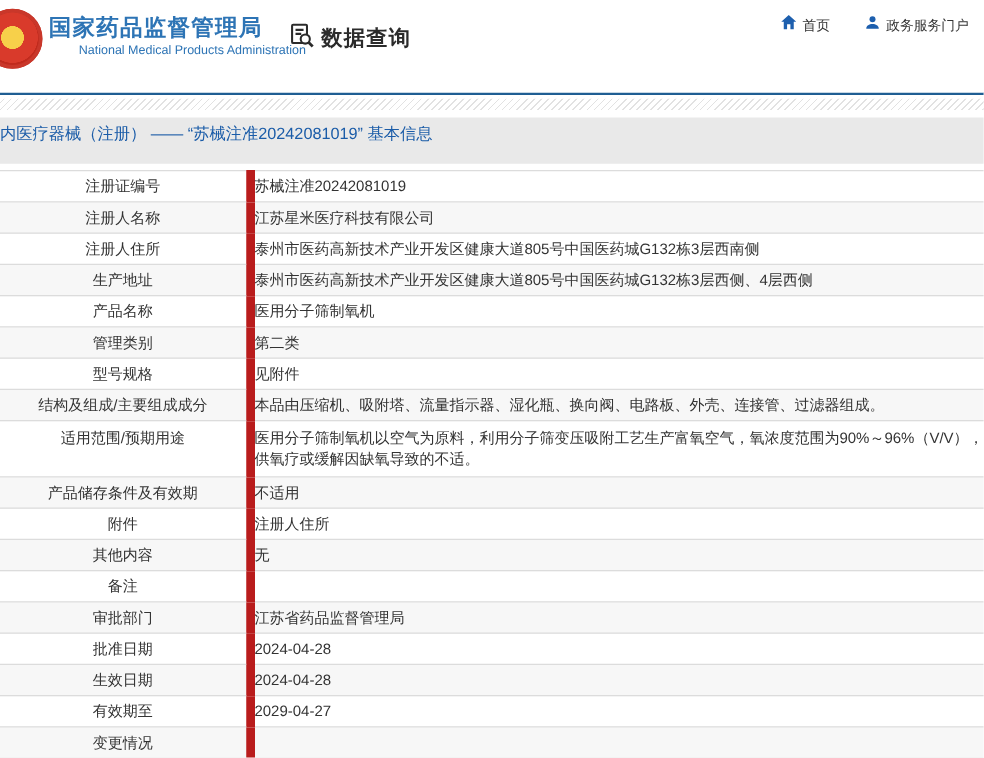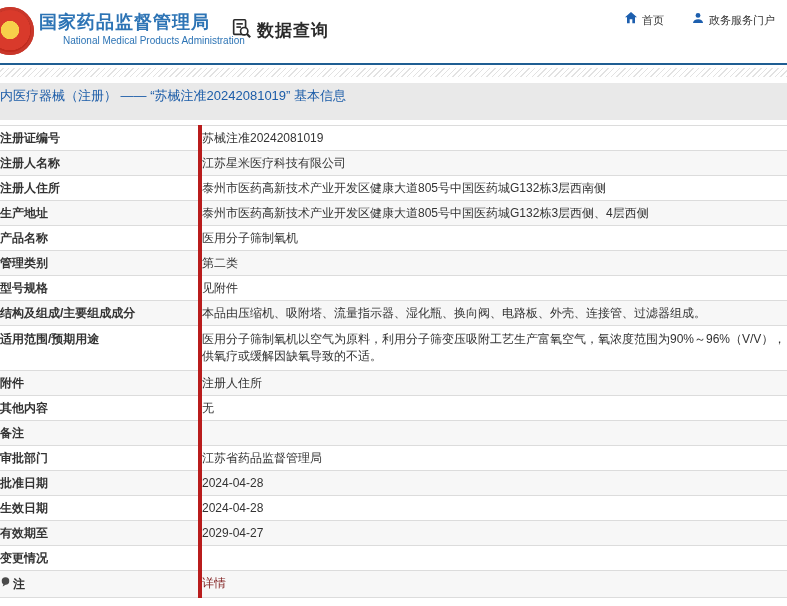--- a/index.html
+++ b/index.html
@@ -1,20 +1,20 @@
 <!DOCTYPE html>
 <html><head>
 <meta charset="utf-8">
 <style>
   * { margin:0; padding:0; box-sizing:border-box; }
   html,body { width:787px; height:606px; overflow:hidden; background:#fff;
     font-family:"Liberation Sans","DejaVu Sans",sans-serif; color:#333; }
 
   
-  .header { position:relative; height:63px; background:#fff; }
+  .header { position:relative; height:74px; background:#fff; }
   .emblem { position:absolute; left:-14px; top:7px; width:48px; height:48px;
     border-radius:50%; background:radial-gradient(circle at 50% 48%, #f7d04a 0 26%, #d93a2b 27% 58%, #c02a1d 59% 100%);
     box-shadow:inset 0 0 0 3px #c9372a; }
   .logo-text { position:absolute; left:39px; top:10px; }
   .org-title { font-size:18px; font-weight:bold; color:#2d74b5; letter-spacing:1px; line-height:24px; }
   .org-sub { font-size:10px; color:#2d74b5; line-height:14px;padding-left:24px; }
   .data-query { position:absolute; left:230px; top:17px; display:flex; align-items:center; gap:5px; cursor:pointer; }
   .data-query .dq-label { font-size:17px; font-weight:600; color:#2b2b2b; letter-spacing:1px; }
   .top-nav { position:absolute; right:12px; top:10px; display:flex; gap:26px; }
   .nav-item { display:flex; align-items:center; gap:3px; cursor:pointer; }
@@ -29,22 +29,22 @@
   
   .breadcrumb { margin-top:6px; height:37px; line-height:25px; background:#e9e9e9;
     color:#1b5ca8; font-size:13px; white-space:nowrap; overflow:hidden; }
 
   
   table.info { width:100%; border-collapse:collapse; margin-top:5px; font-size:12px;
     border-top:1px solid #dcdcdc; border-bottom:1px solid #dcdcdc; }
   table.info tr { border-top:1px solid #dcdcdc; }
   table.info tr:nth-child(even) { background:#f7f7f7; }
   table.info td { padding:5px 0; line-height:14px; vertical-align:top; }
-  td.lbl { width:200px; text-align:left; padding-right:11px; border-right:4px solid #b91c1c;
-    color:#333; white-space:nowrap;font-weight:bold; }
+  td.lbl { width:200px; text-align:center; padding-right:11px; border-right:7px solid #b91c1c;
+    color:#333; white-space:nowrap; }
   td.val { padding-left:12px; padding-right:10px; color:#333; }
   tr.multiline td { line-height:17px; }
   a.detail-link { color:#7f1d1d; text-decoration:none; cursor:pointer; }
   .note-lbl { display:inline-flex; align-items:center; gap:2px; }
   .note-lbl svg { width:11px; height:13px; }
 </style>
 </head>
 <body>
 
 <div class="header">
@@ -125,20 +125,24 @@
     </tr>
     <tr>
       <td class="lbl">结构及组成/主要组成成分</td>
       <td class="val">本品由压缩机、吸附塔、流量指示器、湿化瓶、换向阀、电路板、外壳、连接管、过滤器组成。</td>
     </tr>
     <tr class="multiline">
       <td class="lbl">适用范围/预期用途</td>
       <td class="val">医用分子筛制氧机以空气为原料，利用分子筛变压吸附工艺生产富氧空气，氧浓度范围为90%～96%（V/V），供氧疗或缓解因缺氧导致的不适。</td>
     </tr>
     <tr>
+      <td class="lbl">产品储存条件及有效期</td>
+      <td class="val">不适用</td>
+    </tr>
+    <tr>
       <td class="lbl">附件</td>
       <td class="val">注册人住所</td>
     </tr>
     <tr>
       <td class="lbl">其他内容</td>
       <td class="val">无</td>
     </tr>
     <tr>
       <td class="lbl">备注</td>
       <td class="val"></td>

